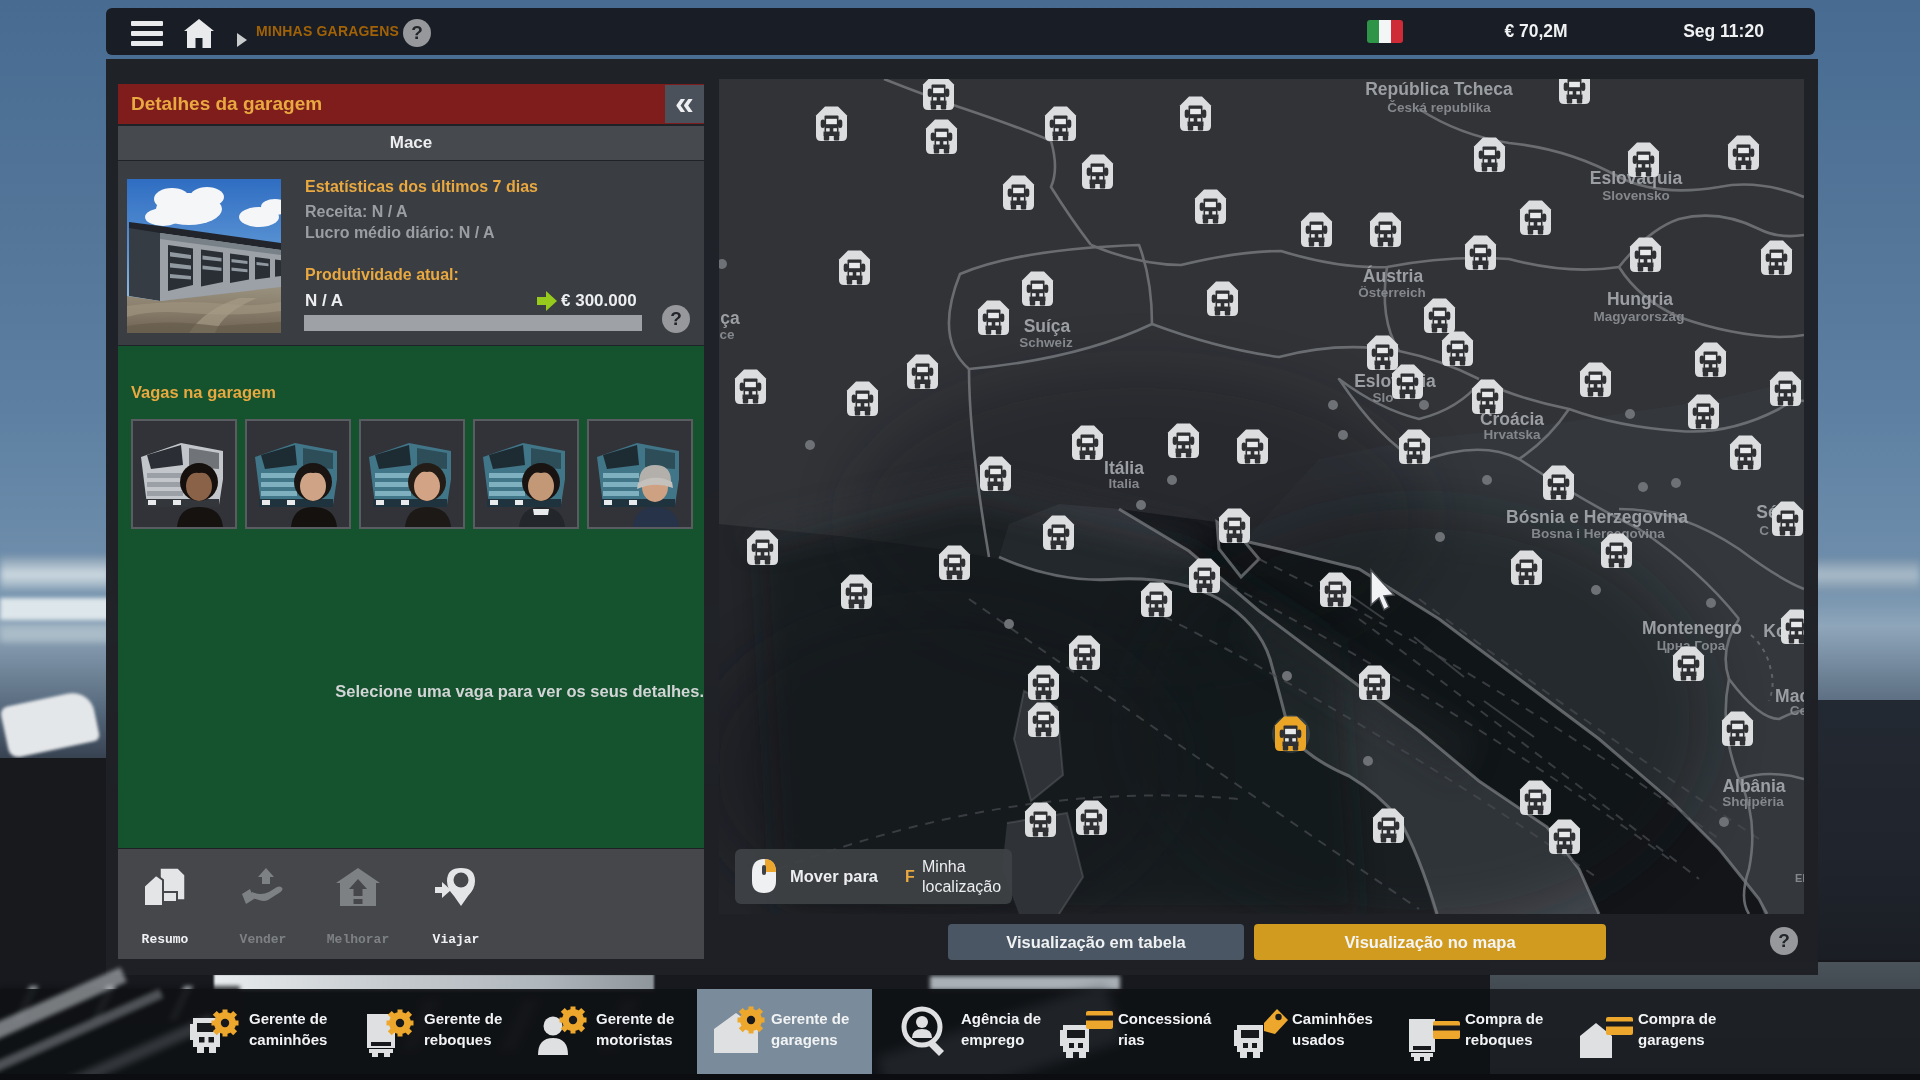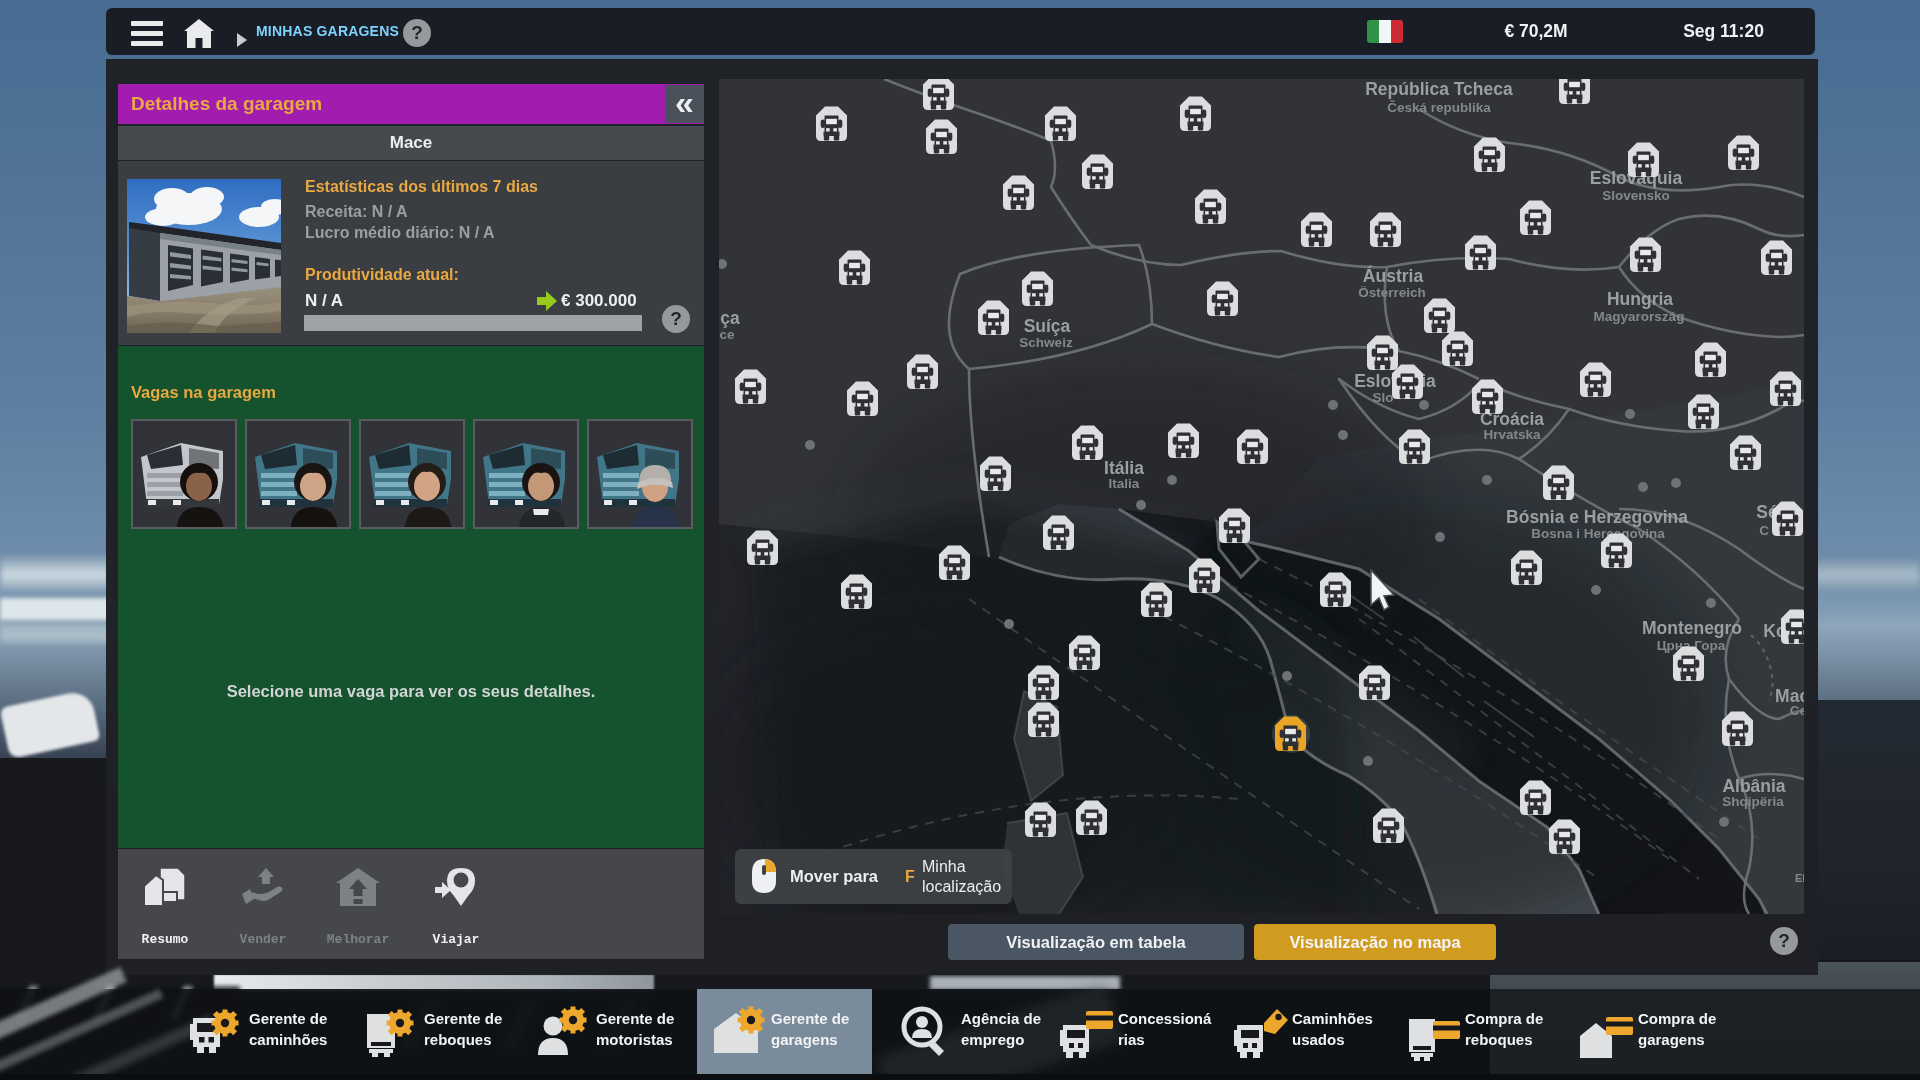--- a/index.html
+++ b/index.html
@@ -24,72 +24,72 @@
   .botTrailer { left:1490px; top:962px; width:430px; height:112px; background:linear-gradient(180deg,#4a525a,#373e46 55%,#22272d); }
   .botStreakA { left:0; top:986px; width:240px; height:34px; background:repeating-linear-gradient(115deg,#101216 0 26px,#aeb4b9 28px 34px,#101216 36px 70px); filter:blur(2px); opacity:.8;}
   .botStreakB { left:390px; top:1000px; width:260px; height:50px; background:repeating-linear-gradient(115deg,transparent 0 30px,#565e66 32px 44px,transparent 46px 90px); filter:blur(3px); opacity:.7;}
 
   
   #topbar { left:106px; top:8px; width:1709px; height:47px; background:rgba(24,27,33,0.97); border-radius:6px; }
   .hamb { left:25px; top:13px; width:32px; height:25px; }
   .hamb div { height:4.5px; background:#e9eaeb; border-radius:1px; margin-bottom:5.5px; }
   .homeIco { left:78px; top:11px; }
   .crumbArrow { left:131px; top:25px; width:0; height:0; border-left:10px solid #c9cbcd; border-top:7px solid transparent; border-bottom:7px solid transparent; }
-  .crumbTxt { left:150px; top:0; height:47px; line-height:47px; color:#7dd3fc; font-size:14px; font-weight:bold; letter-spacing:.2px; }
+  .crumbTxt { left:150px; top:0; height:47px; line-height:47px; color:#a16207; font-size:14px; font-weight:bold; letter-spacing:.2px; }
   .qcirc { width:28px; height:28px; border-radius:50%; background:#96989c; color:#222529; font-size:19px; font-weight:bold; text-align:center; line-height:28px; }
   .qTop { left:297px; top:11px; }
   .flag { left:1261px; top:12px; width:36px; height:23px; border-radius:3px; overflow:hidden; background:linear-gradient(90deg,#2e9448 0 33.3%,#f4f5f6 33.3% 66.7%,#ce2b37 66.7% 100%); }
   .money { left:1330px; top:0; width:200px; height:47px; line-height:47px; text-align:center; color:#f0f1f3; font-size:17.5px; font-weight:bold; }
   .clock { left:1530px; top:0; width:175px; height:47px; line-height:47px; text-align:center; color:#f0f1f3; font-size:17.5px; font-weight:bold; }
 
   
   #panel { left:106px; top:59px; width:1712px; height:916px; background:rgba(30,33,38,0.985); }
 
   
   #leftcol { left:12px; top:25px; width:586px; height:875px; }
-  .lp-head { left:0; top:0; width:586px; height:40px; background:#a21caf; }
+  .lp-head { left:0; top:0; width:586px; height:40px; background:#7f1d1d; }
   .lp-head span { position:absolute; left:13px; top:0; line-height:40px; color:#e9a940; font-size:19px; font-weight:bold; }
   .collapse { left:547px; top:1px; width:39px; height:38px; background:#4a515a; color:#eef0f2; text-align:center; line-height:34px; font-size:34px; font-weight:bold; }
   .lp-roma { left:0; top:42px; width:586px; height:34px; background:#46494d; color:#eceef0; text-align:center; line-height:34px; font-size:17px; font-weight:bold; }
   .lp-stats { left:0; top:77px; width:586px; height:184px; background:#3a3d41; }
   .lp-body { left:0; top:262px; width:586px; height:502px; background:#14532d; }
   .lp-foot { left:0; top:765px; width:586px; height:110px; background:#45474b; }
 
   .gphoto { left:9px; top:18px; width:154px; height:154px; overflow:hidden; }
   .statT1 { left:187px; top:17px; color:#e9a940; font-size:16px; font-weight:bold; }
   .statT2 { left:187px; top:42px; color:#9b9ea2; font-size:16px; font-weight:bold; }
   .statT3 { left:187px; top:63px; color:#9b9ea2; font-size:16px; font-weight:bold; }
   .statT4 { left:187px; top:105px; color:#e9a940; font-size:16px; font-weight:bold; }
   .statNA { left:187px; top:130px; color:#eceef0; font-size:17px; font-weight:bold; }
   .statVal { left:443px; top:130px; color:#eceef0; font-size:17px; font-weight:bold;text-align:right; }
   .greenArr { left:417px; top:130px; }
   .pbar { left:186px; top:154px; width:338px; height:16px; background:#9ea1a5; }
   .qStat { left:544px; top:144px; }
 
   .vagasT { left:13px; top:37px; color:#e9a940; font-size:16.5px; font-weight:bold; }
   .slot { top:73px; width:106px; height:110px; background:#313338; border:2px solid #595d61; }
-  .selTxt { left:0; top:336px; width:586px; text-align:center; color:#d2d4d6; font-size:16.5px; font-weight:bold; }
+  .selTxt { left:0; top:336px; width:586px; text-align:right; color:#d2d4d6; font-size:16.5px; font-weight:bold; }
 
   .fbtn { top:782px; width:90px; text-align:center; }
   .fbtn svg { display:block; margin:0 auto; }
   .fbtn .lbl { margin-top:24px; font-size:13px; font-weight:bold;font-family:Liberation Mono, monospace; }
   .on { color:#f0f1f3; } .off { color:#7e8184; }
 
   
   #map { left:613px; top:20px; width:1085px; height:835px; background:#2e3034; overflow:hidden; }
 
   
   #tooltip { left:629px; top:790px; width:277px; height:55px; background:rgba(62,65,69,.95); border-radius:6px; }
   #tooltip .mouse { left:15px; top:8px; }
   #tooltip .t1 { left:55px; top:0; height:55px; line-height:55px; color:#eceef0; font-size:16.5px; font-weight:bold; }
   #tooltip .fkey { left:170px; top:0; height:55px; line-height:55px; color:#e9a940; font-size:16px; font-weight:bold; }
   #tooltip .t2 { left:187px; top:8px; color:#eceef0; font-size:16px; font-weight:normal; line-height:20px; }
 
   .btnTab { left:842px; top:865px; width:296px; height:36px; background:#4a5663; border-radius:4px; color:#f0f1f3; font-size:16.5px; font-weight:bold; text-align:center; line-height:36px; }
-  .btnMap { left:1148px; top:865px; width:242px; height:36px; background:#d09b1e; border-radius:4px; color:#f4f5f6; font-size:16.5px; font-weight:bold; text-align:center; line-height:36px; }
+  .btnMap { left:1148px; top:865px; width:352px; height:36px; background:#d09b1e; border-radius:4px; color:#f4f5f6; font-size:16.5px; font-weight:bold; text-align:center; line-height:36px; }
   .qBot { left:1664px; top:868px; }
 
   
   #navbar { left:0; top:989px; width:1920px; height:85px; background:rgba(15,17,21,0.92); }
   .sel { left:697px; top:0; width:175px; height:85px; background:rgba(130,150,166,0.93); }
   .nav { top:0; left:0; width:1920px; height:85px; }
   .nav .ico { position:absolute; top:16px; }
   .nav .txt { position:absolute; top:19px; color:#f2f3f4; font-size:15px; font-weight:bold; line-height:21px; }
   #navstrip { left:0; top:1074px; width:1920px; height:6px; background:#0b0d10; }
 </style>

